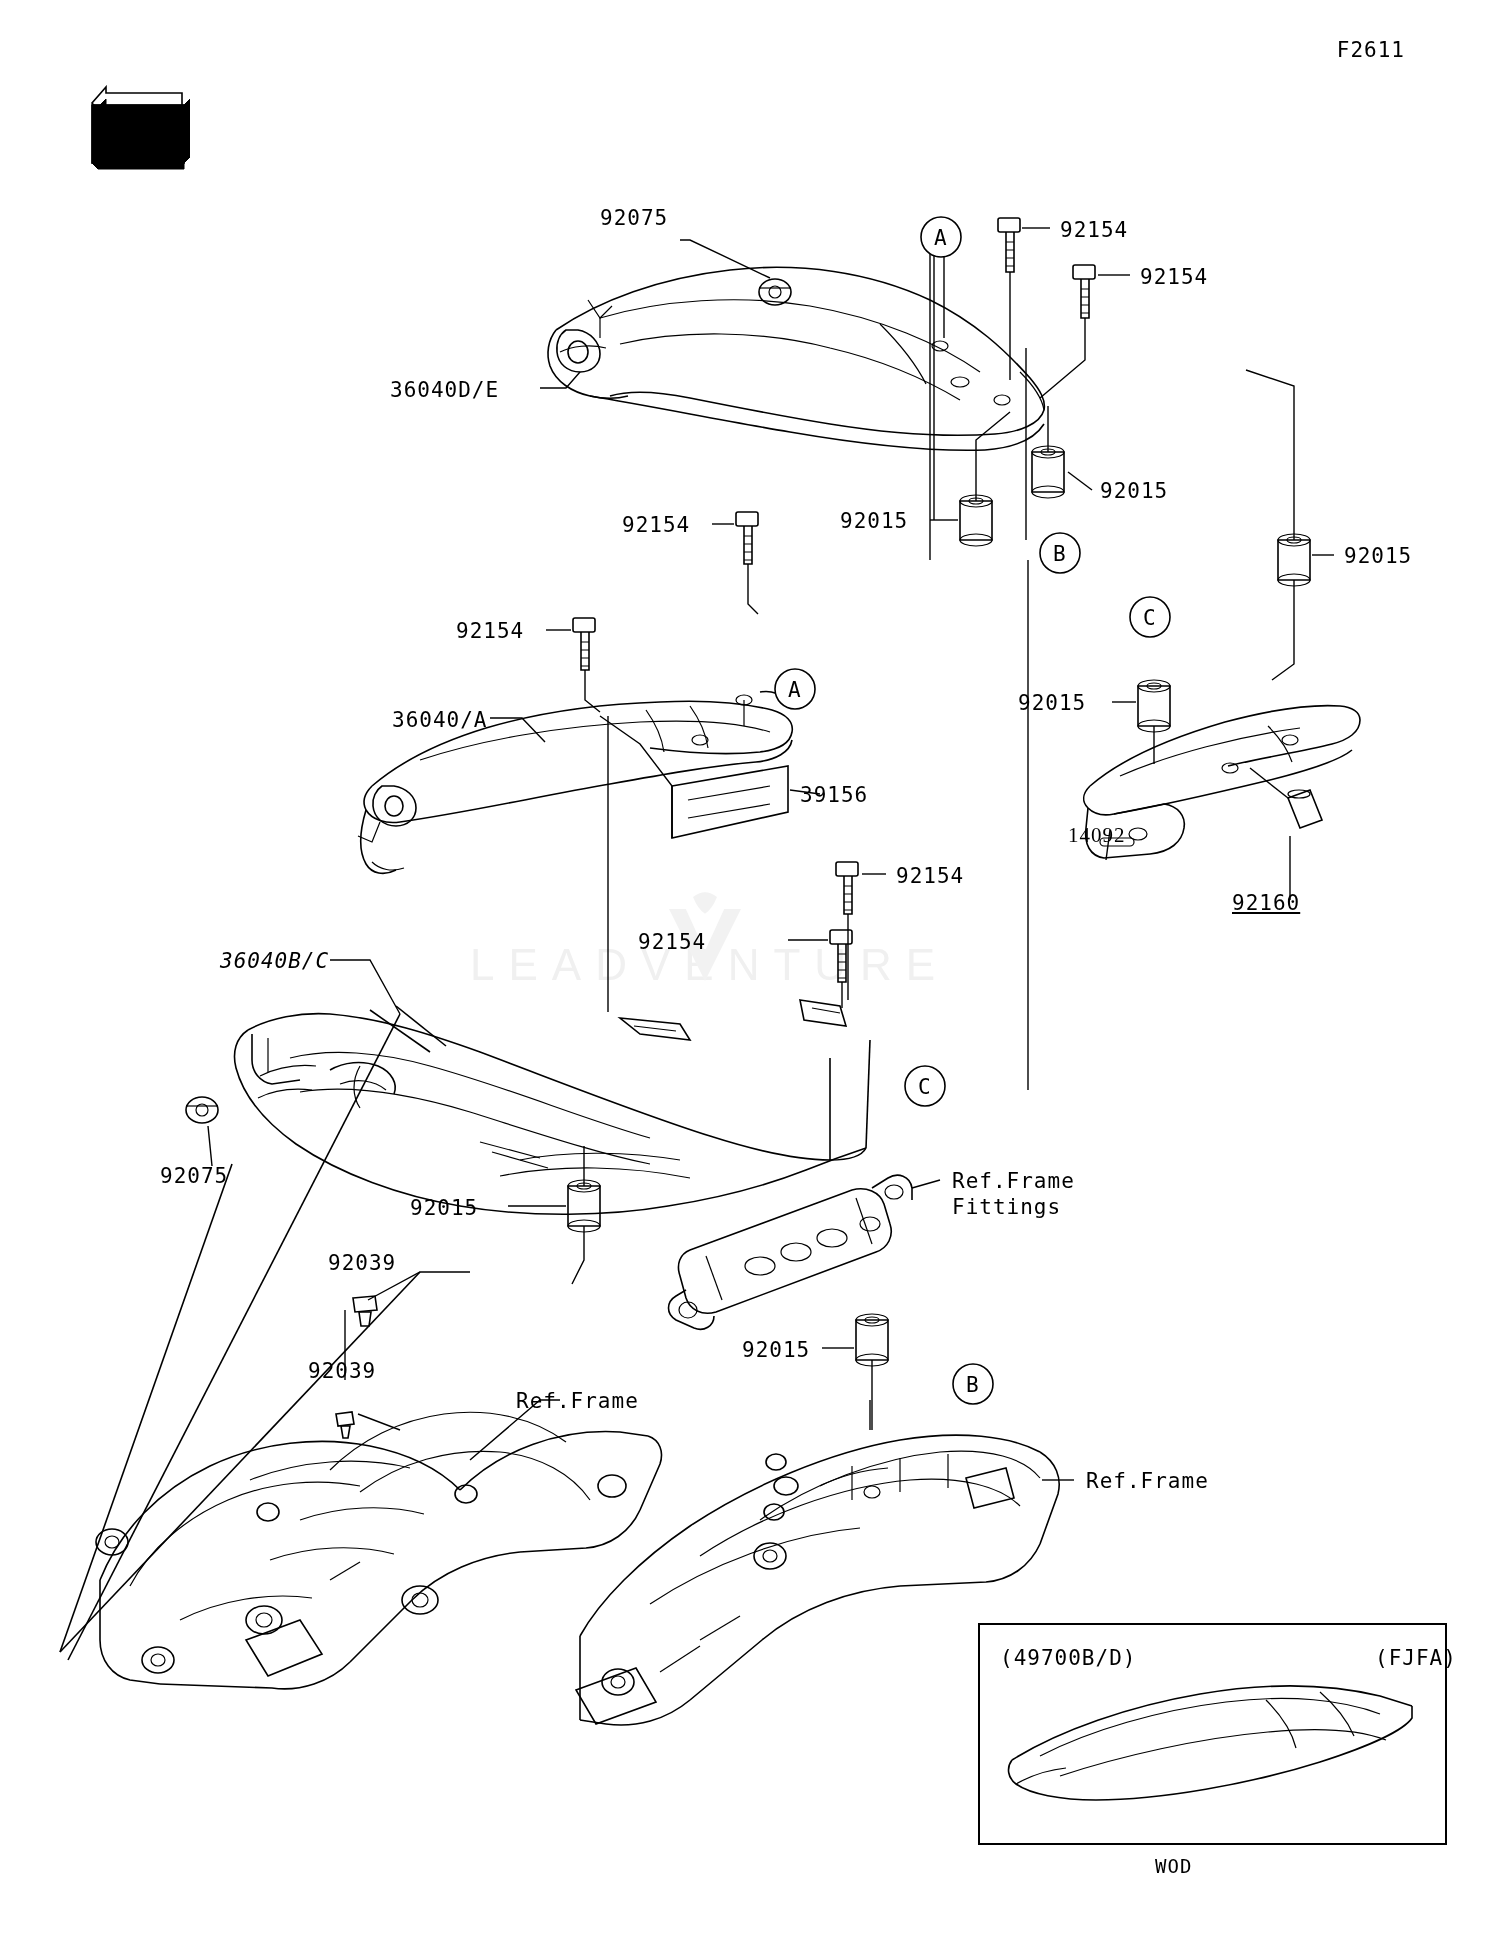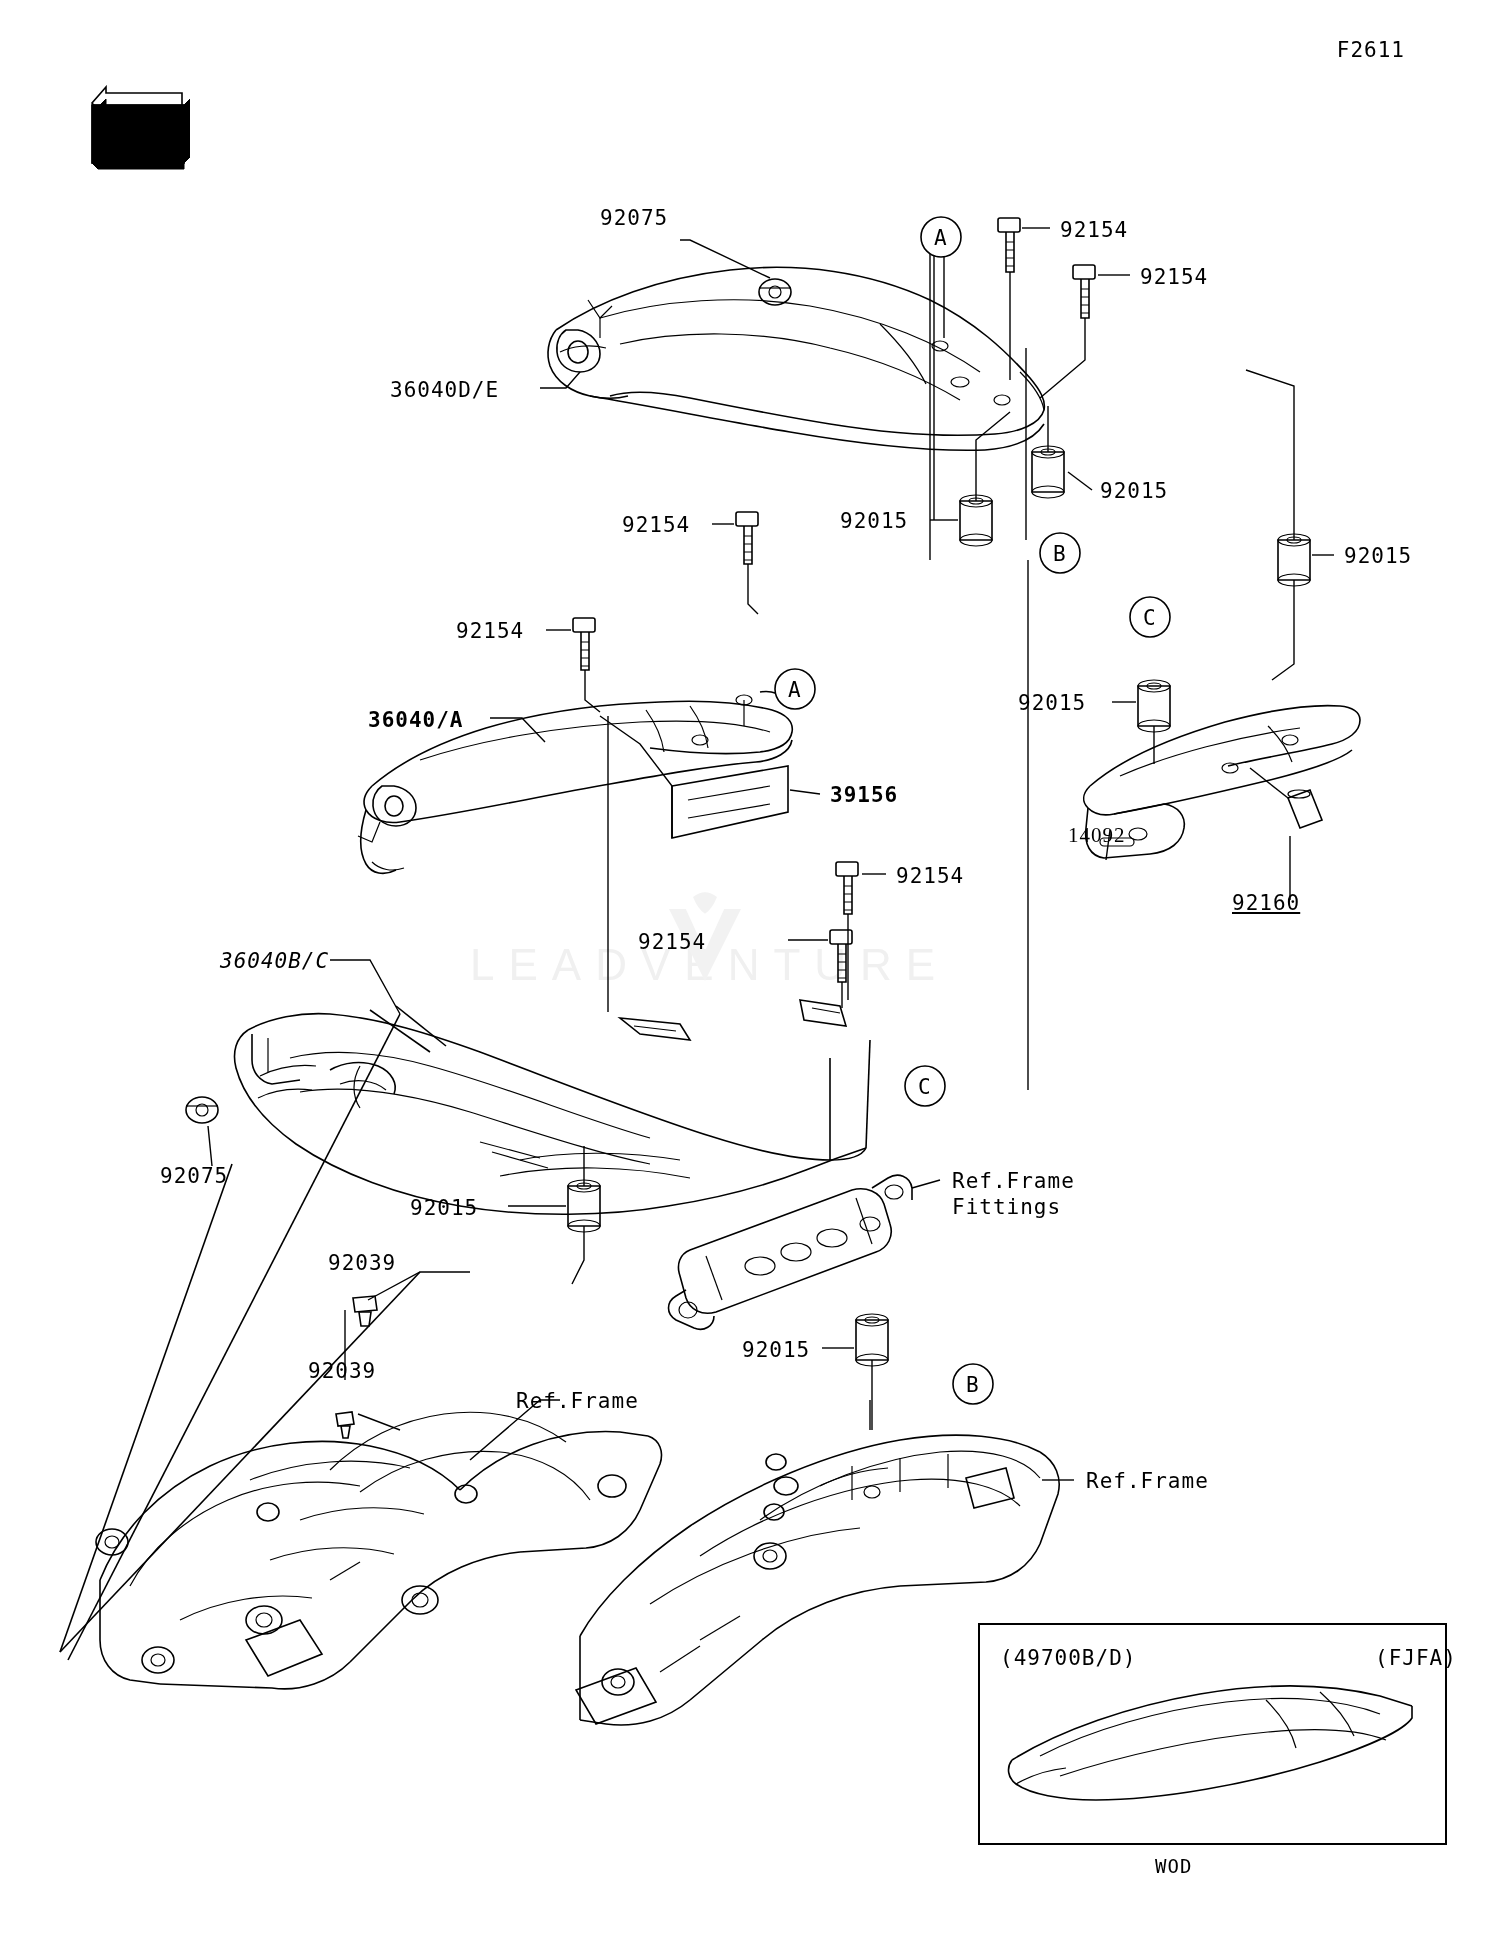--- a/index.html
+++ b/index.html
@@ -490,23 +490,23 @@
 
   <div class="lbl" style="left:600px; top:205px;">92075</div>
   <div class="lbl" style="left:1060px; top:217px;">92154</div>
   <div class="lbl" style="left:1140px; top:264px;">92154</div>
   <div class="lbl" style="left:390px; top:377px;">36040D/E</div>
   <div class="lbl" style="left:1100px; top:478px;">92015</div>
   <div class="lbl" style="left:840px; top:508px;">92015</div>
   <div class="lbl" style="left:1344px; top:543px;">92015</div>
   <div class="lbl" style="left:622px; top:512px;">92154</div>
   <div class="lbl" style="left:456px; top:618px;">92154</div>
-  <div class="lbl" style="left:368px; top:707px;font-weight:bold;">36040/A</div>
+  <div class="lbl" style="left:392px; top:707px;">36040/A</div>
   <div class="lbl" style="left:1018px; top:690px;">92015</div>
-  <div class="lbl" style="left:830px; top:782px;font-weight:bold;">39156</div>
+  <div class="lbl" style="left:800px; top:782px;">39156</div>
   <div class="lbl" style="left:1068px; top:822px;font-family:Liberation Serif, serif;">14092</div>
   <div class="lbl" style="left:1232px; top:890px;text-decoration:underline;">92160</div>
   <div class="lbl" style="left:896px; top:863px;">92154</div>
   <div class="lbl" style="left:638px; top:929px;">92154</div>
   <div class="lbl" style="left:220px; top:948px;font-style:italic;">36040B/C</div>
   <div class="lbl" style="left:160px; top:1163px;">92075</div>
   <div class="lbl" style="left:328px; top:1250px;">92039</div>
   <div class="lbl" style="left:308px; top:1358px;">92039</div>
   <div class="lbl" style="left:410px; top:1195px;">92015</div>
   <div class="lbl" style="left:742px; top:1337px;">92015</div>

